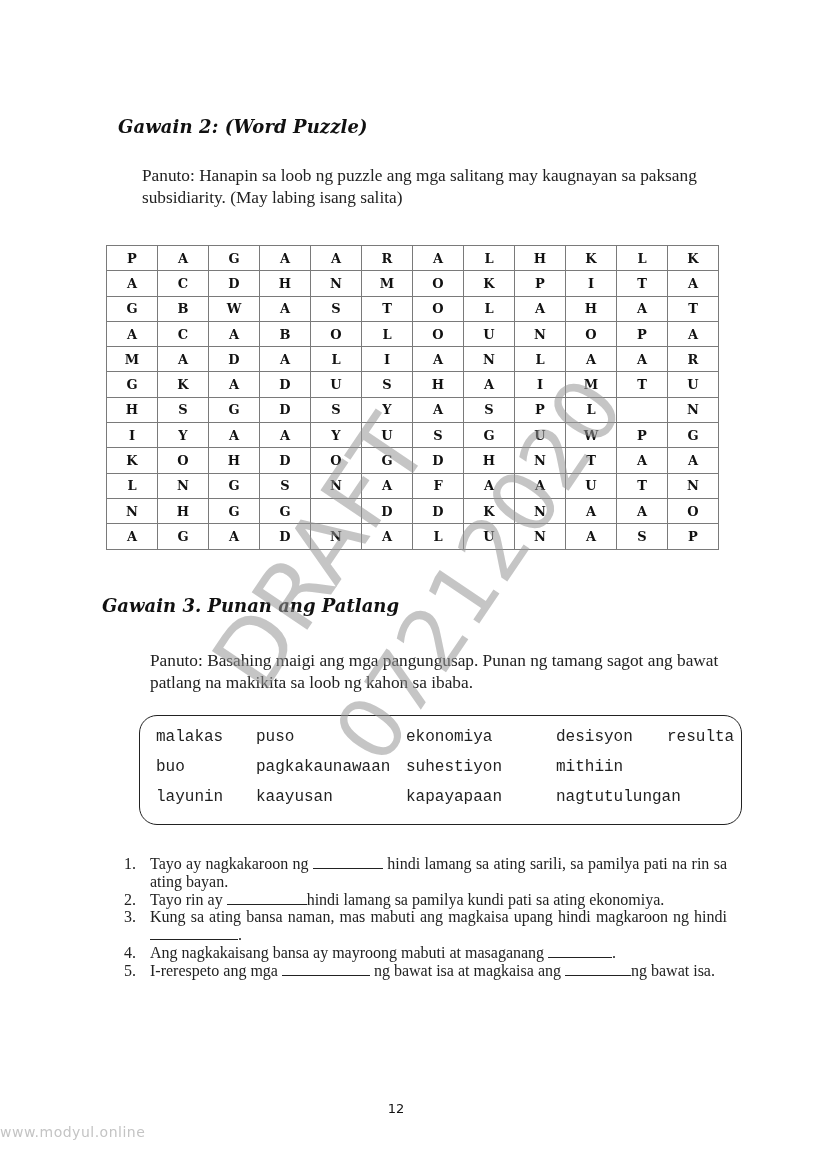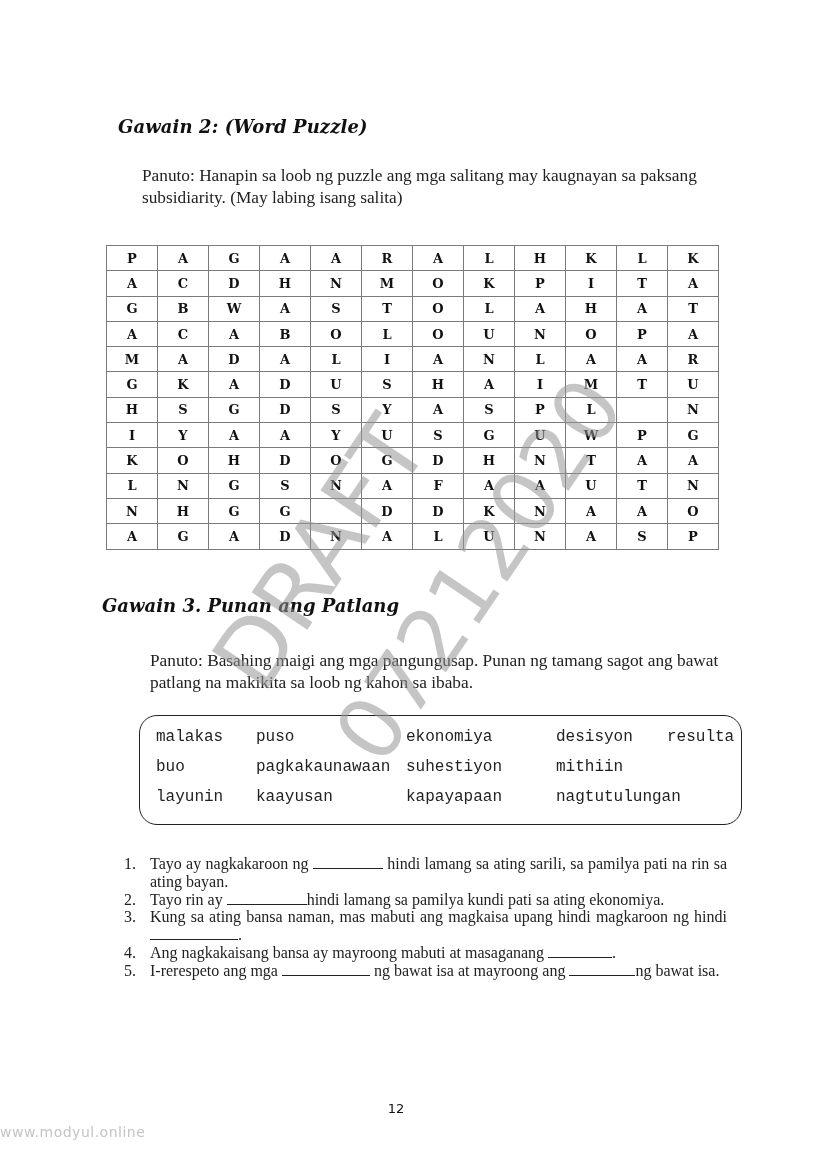--- a/index.html
+++ b/index.html
@@ -218,21 +218,21 @@
     <span class="wb-word" style="left: 116px; top: 72px;">kaayusan</span>
     <span class="wb-word" style="left: 266px; top: 72px;">kapayapaan</span>
     <span class="wb-word" style="left: 416px; top: 72px;">nagtutulungan</span>
   </div>
 
 <ol class="items" id="items">
     <li><span class="num">1.</span><span>Tayo ay nagkakaroon ng </span><span class="blank" style="width: 70px;"></span><span> hindi lamang sa ating sarili, sa pamilya pati na rin sa ating bayan.</span></li>
     <li><span class="num">2.</span><span>Tayo rin ay </span><span class="blank" style="width: 80px;"></span><span>hindi lamang sa pamilya kundi pati sa ating ekonomiya.</span></li>
     <li><span class="num">3.</span><span>Kung sa ating bansa naman, mas mabuti ang magkaisa upang hindi magkaroon ng hindi </span><span class="blank" style="width: 88px;"></span><span>.</span></li>
     <li><span class="num">4.</span><span>Ang nagkakaisang bansa ay mayroong mabuti at masaganang </span><span class="blank" style="width: 64px;"></span><span>.</span></li>
-    <li><span class="num">5.</span><span>I-rerespeto ang mga </span><span class="blank" style="width: 88px;"></span><span> ng bawat isa at mayroong ang </span><span class="blank" style="width: 66px;"></span><span>ng bawat isa.</span></li>
+    <li><span class="num">5.</span><span>I-rerespeto ang mga </span><span class="blank" style="width: 88px;"></span><span> ng bawat isa at magkaisa ang </span><span class="blank" style="width: 66px;"></span><span>ng bawat isa.</span></li>
   </ol>
 
 <div class="watermark">
   <div class="wm-text" style="left:-30px; top:70px; font-size:92px;">DRAFT</div>
   <div class="wm-text" style="left:60px; top:90px; font-size:86px;">07212020</div>
 </div>
 
 <div class="pagenum">12</div>
 <div class="site">www.modyul.online</div>
 

